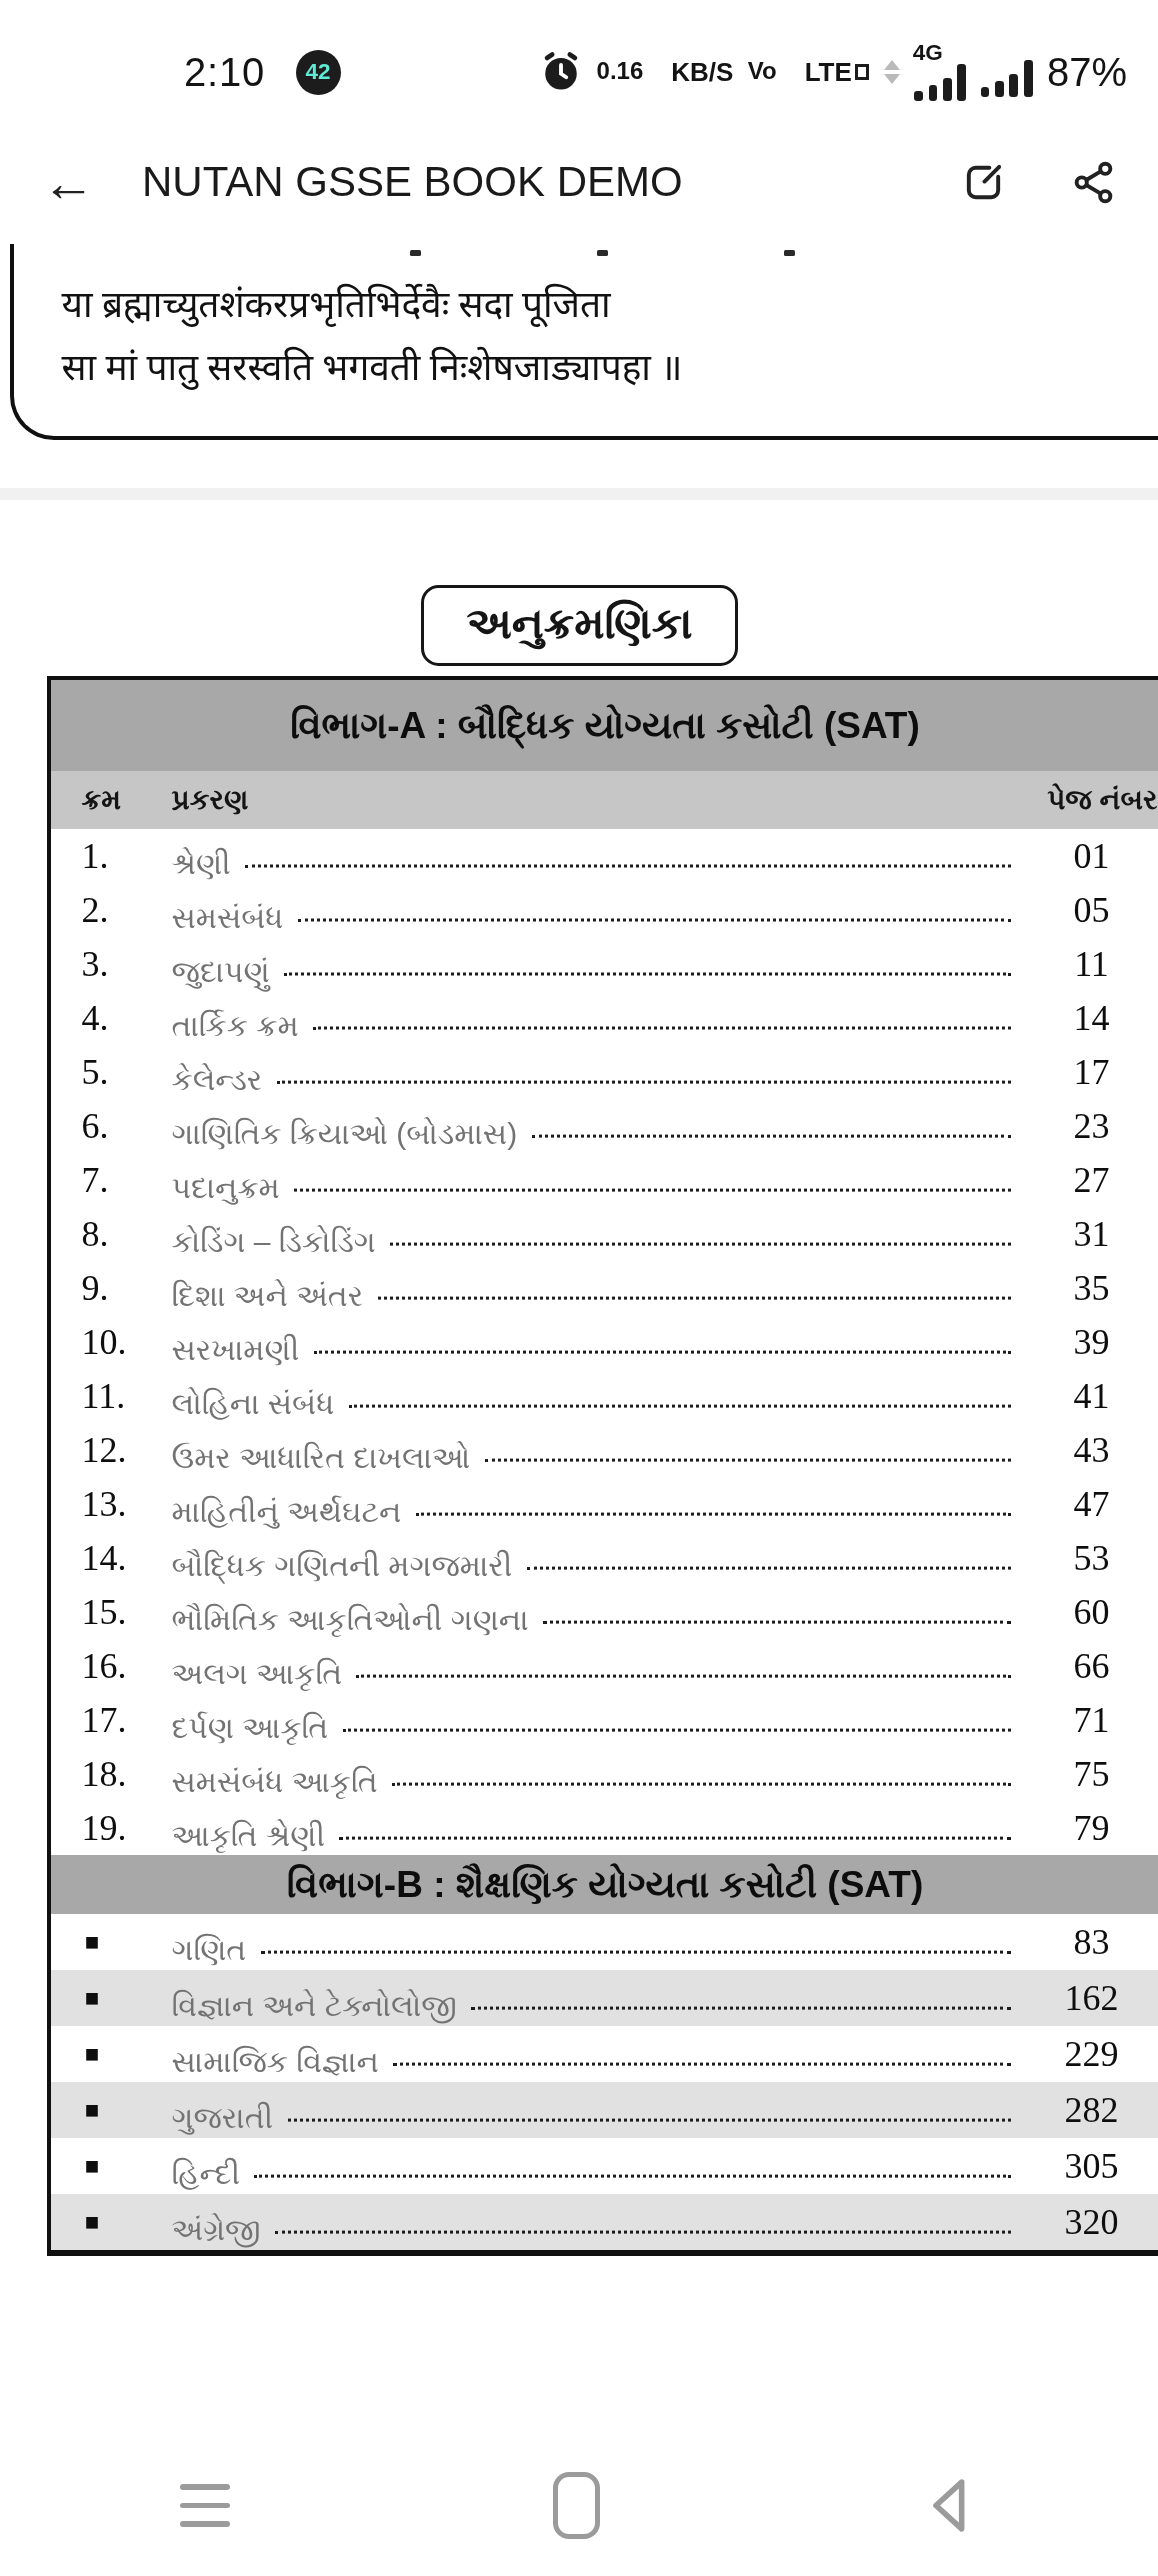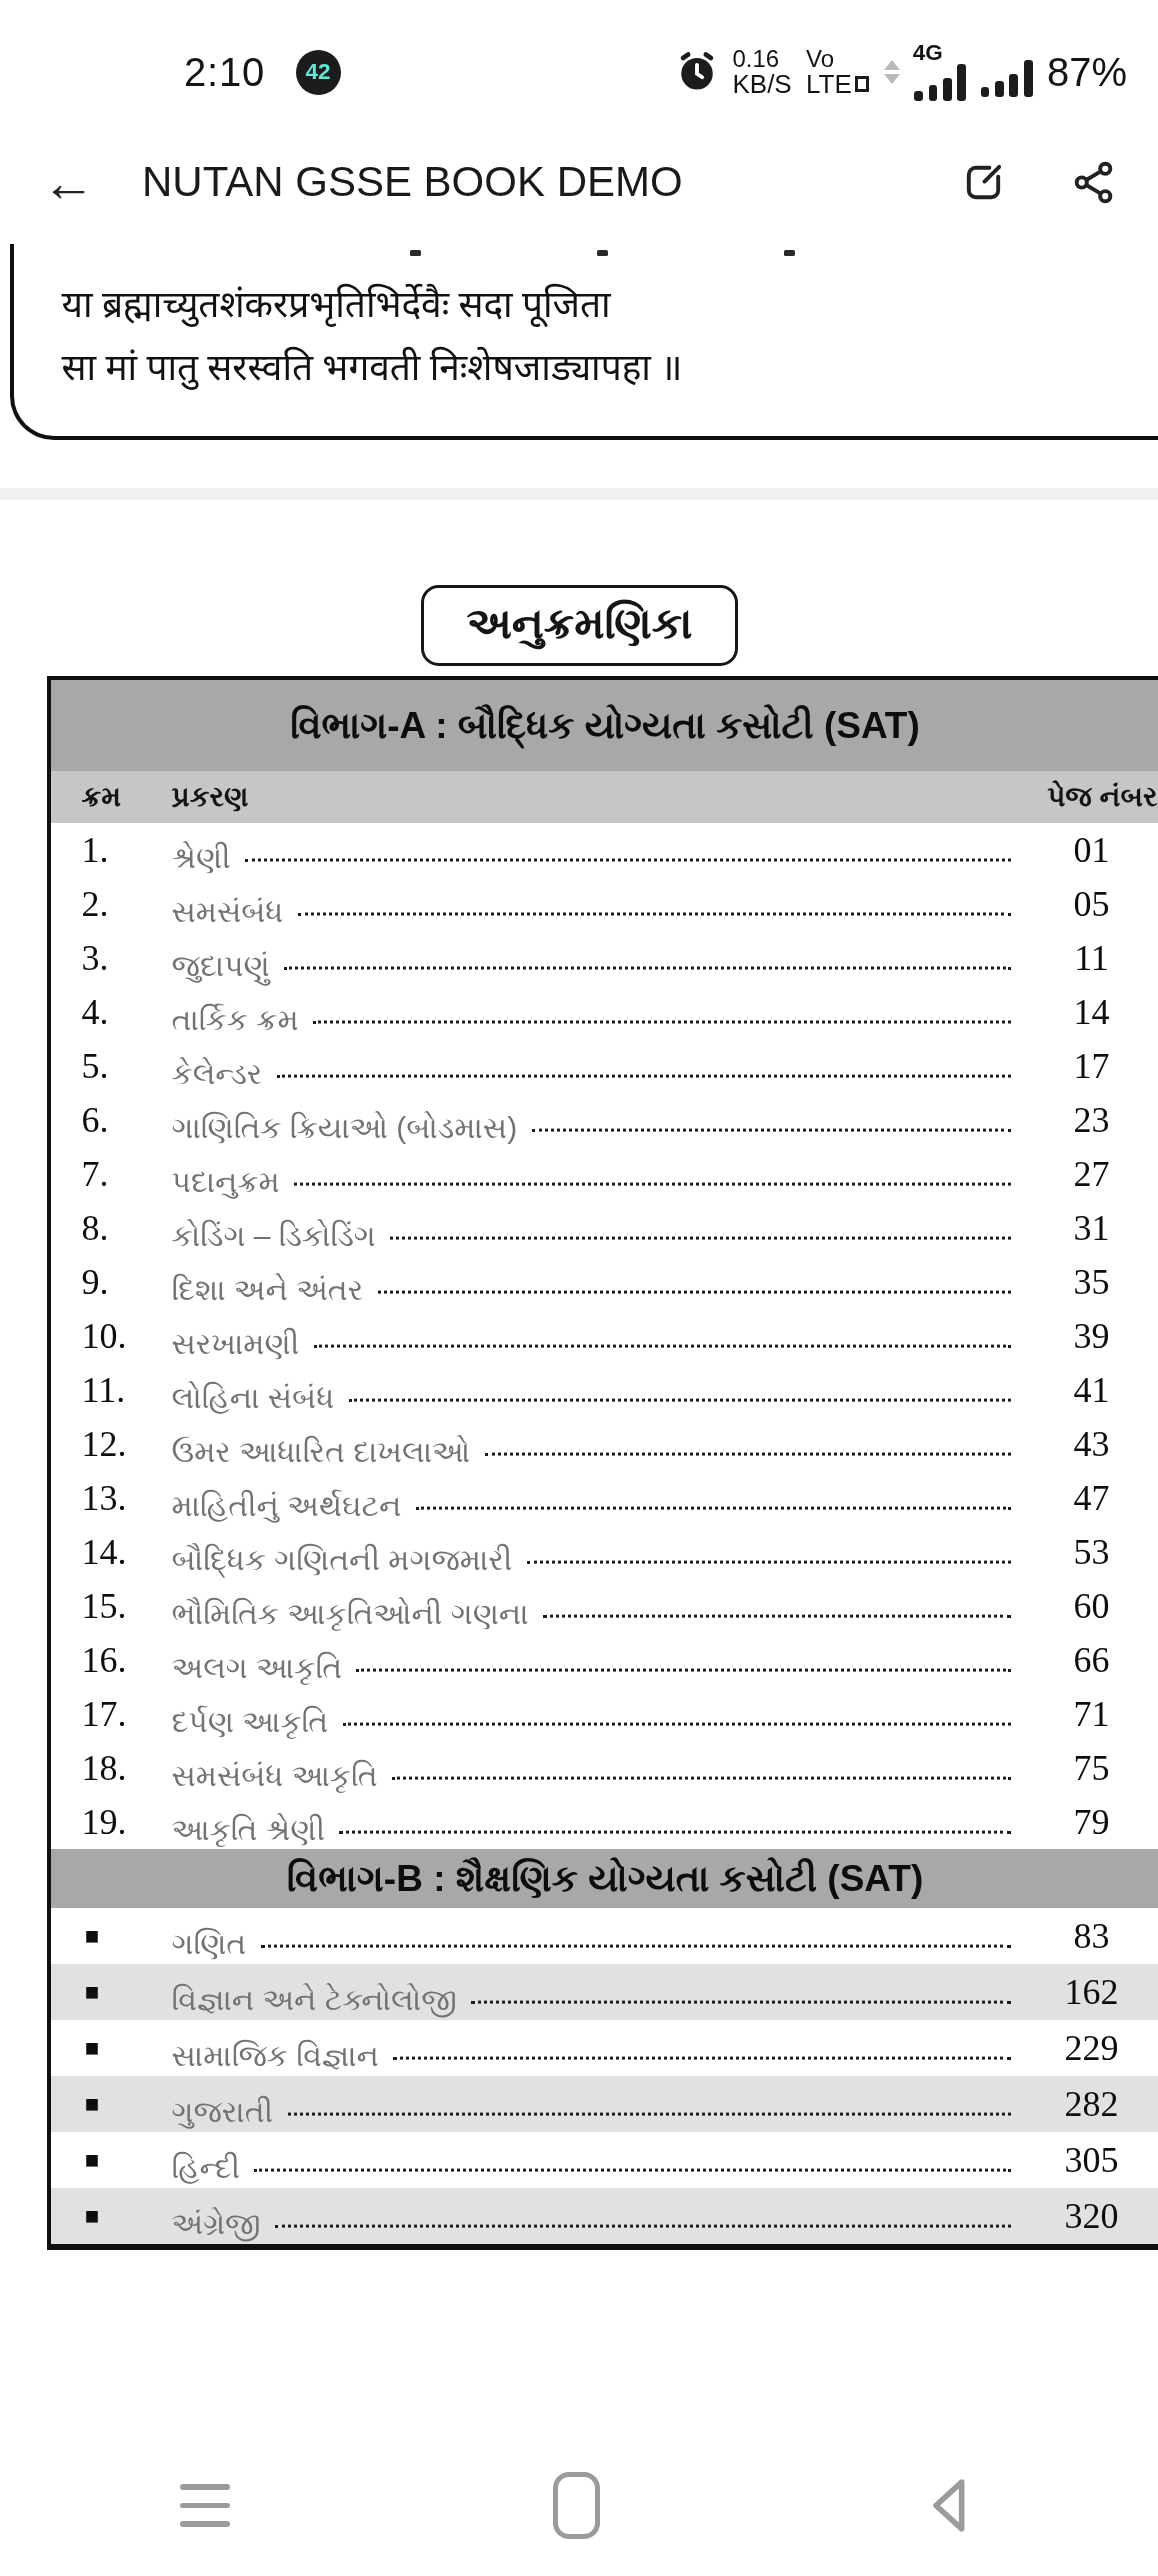--- a/index.html
+++ b/index.html
@@ -6,21 +6,21 @@
   html,body { width:1159px; height:2576px; background:#fff; overflow:hidden;
               font-family:"Liberation Sans", sans-serif; color:#141414; }
 
   
   .status-bar { height:120px; display:flex; align-items:center; padding:24px 32px 0 184px; }
   .time { font-size:40px; font-weight:500; letter-spacing:0.8px; }
   .count-badge { width:45px; height:45px; border-radius:50%; background:#1c1c1c; color:#5eead4;
                  font-size:22.5px; display:flex; align-items:center; justify-content:center;
                  margin-left:30.5px; font-weight:700; }
   .sb-right { margin-left:auto; display:flex; align-items:center; gap:14.4px; }
-  .stack { display:flex; flex-direction:column; line-height:1; font-weight:400; }
+  .stack { display:flex; flex-direction:row; line-height:1; font-weight:700;gap:28px; }
   .stack .top { font-size:24px; }
   .stack .bot { font-size:26px; display:flex; align-items:center; gap:3.2px; }
   .hd-box { width:14.4px; height:16px; border:3.2px solid #1c1c1c; display:inline-block; }
   .updown { display:flex; flex-direction:column; gap:3.2px; }
   .updown .tri-u { width:0;height:0;border-left:8px solid transparent;border-right:8px solid transparent;border-bottom:10.4px solid #b9b9b9;}
   .updown .tri-d { width:0;height:0;border-left:8px solid transparent;border-right:8px solid transparent;border-top:10.4px solid #b9b9b9;}
   .sig-group { display:flex; flex-direction:column; align-items:flex-start; }
   .sig-label { font-size:22.5px; font-weight:700; line-height:0.9; margin-left:-1.6px; }
   .bars { display:flex; align-items:flex-end; gap:5.6px; }
   .bars i { display:block; width:8.8px; background:#1c1c1c; border-radius:3.2px; }
@@ -47,21 +47,21 @@
   .toc-title-wrap { text-align:center; margin-top:85px; }
   .toc-title { display:inline-block; border:3.2px solid #161616; border-radius:17.6px;
                padding:11.2px 42px 14.4px; font-size:43px; font-weight:700; color:#151515; }
 
   
   .toc-table { margin-left:47px; margin-top:9.6px; border:4px solid #101010; border-right:none;
                border-bottom-width:6.4px; }
   .sec-header { background:#a8a8a8; height:91px; display:flex; align-items:center;
                 justify-content:center; font-size:37px; font-weight:700; color:#0d0d0d; }
   .sec-header.b { height:59px; }
-  .col-header { background:#c6c6c6; height:52px; display:flex; align-items:center;
+  .col-header { background:#c6c6c6; height:58px; display:flex; align-items:center;
                 padding-left:30.5px; font-size:28px; font-weight:700; }
   .col-header .ch-no { width:90px; }
   .col-header .ch-page { margin-left:auto; padding-right:1.6px; white-space:nowrap; }
 
   .trow { display:flex; align-items:center; height:54px; padding-left:30.5px; background:#fff; }
   .rows-b .trow { height:56px; }
   .rows-b .trow.alt { background:#e1e1e1; }
   .trow .no { width:90px; font-family:"Liberation Serif", serif; font-size:36px; color:#0e0e0e; }
   .rows-b .trow .no { font-size:24px; padding-left:3.2px; }
   .trow .title { font-size:30px; font-weight:500; white-space:nowrap; color:#737373;margin-top:16px; }

